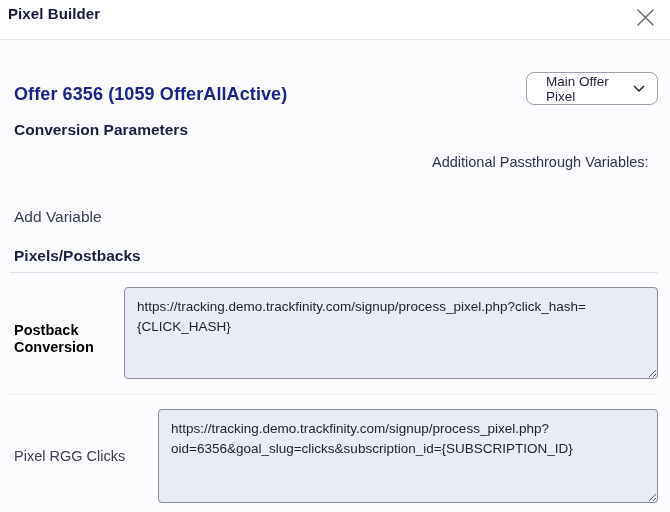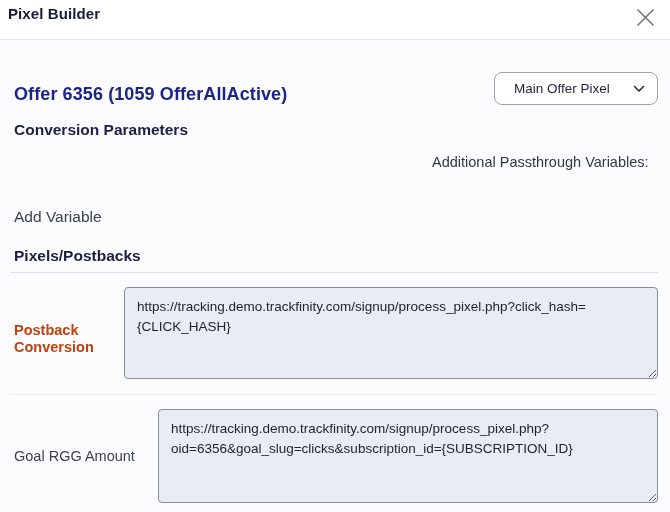--- a/index.html
+++ b/index.html
@@ -54,21 +54,21 @@
     border-radius: 8px;
     display: flex;
     align-items: center;
     justify-content: space-between;
     padding: 0 12px 0 19px;
     font-size: 13.5px;
     color: #1e2436;
     cursor: pointer;
   }
   .select-box .chev { flex: 0 0 auto; margin-left: 10px; display: flex; }
-  .pixel-type-select { width: 164px; }
+  .pixel-type-select { width: 132px; }
   .section-title {
     font-size: 15.5px;
     font-weight: bold;
     color: #1b2040;
   }
   .conv-title { margin-top: 16px; }
   .passthrough-row {
     margin-top: 14px;
     display: flex;
     align-items: flex-start;
@@ -102,21 +102,21 @@
     align-items: center;
     padding: 14px 0 15px 0;
   }
   .pb-label {
     flex: 0 0 144px;
     padding-right: 16px;
     font-size: 14.5px;
     line-height: 1.15;
   }
   .pb-label.link {
-    color: #c2410c;
+    color: #000000;
     font-weight: bold;
     max-width: 110px;
     margin-top: 12px;
   }
   .pb-label.plain { color: #3a4152; }
   .pb-row .url-textarea {
     flex: 1 1 auto;
     background: #e9ecf4;
     border: 1px solid #878d98;
     border-radius: 4px;
@@ -179,18 +179,18 @@
 
   <div class="pb-row">
     <div class="pb-label link">Postback Conversion</div>
     <textarea class="url-textarea ta-1" spellcheck="false" style="">https://tracking.demo.trackfinity.com/signup/process_pixel.php?click_hash=
 {CLICK_HASH}</textarea>
   </div>
 
   <hr class="row-divider">
 
   <div class="pb-row">
-    <div class="pb-label plain">Goal RGG Amount</div>
+    <div class="pb-label plain">Pixel RGG Clicks</div>
     <textarea class="url-textarea ta-2" spellcheck="false" style="">https://tracking.demo.trackfinity.com/signup/process_pixel.php?
 oid=6356&amp;goal_slug=clicks&amp;subscription_id={SUBSCRIPTION_ID}</textarea>
   </div>
 
 </div>
 
 </body></html>

